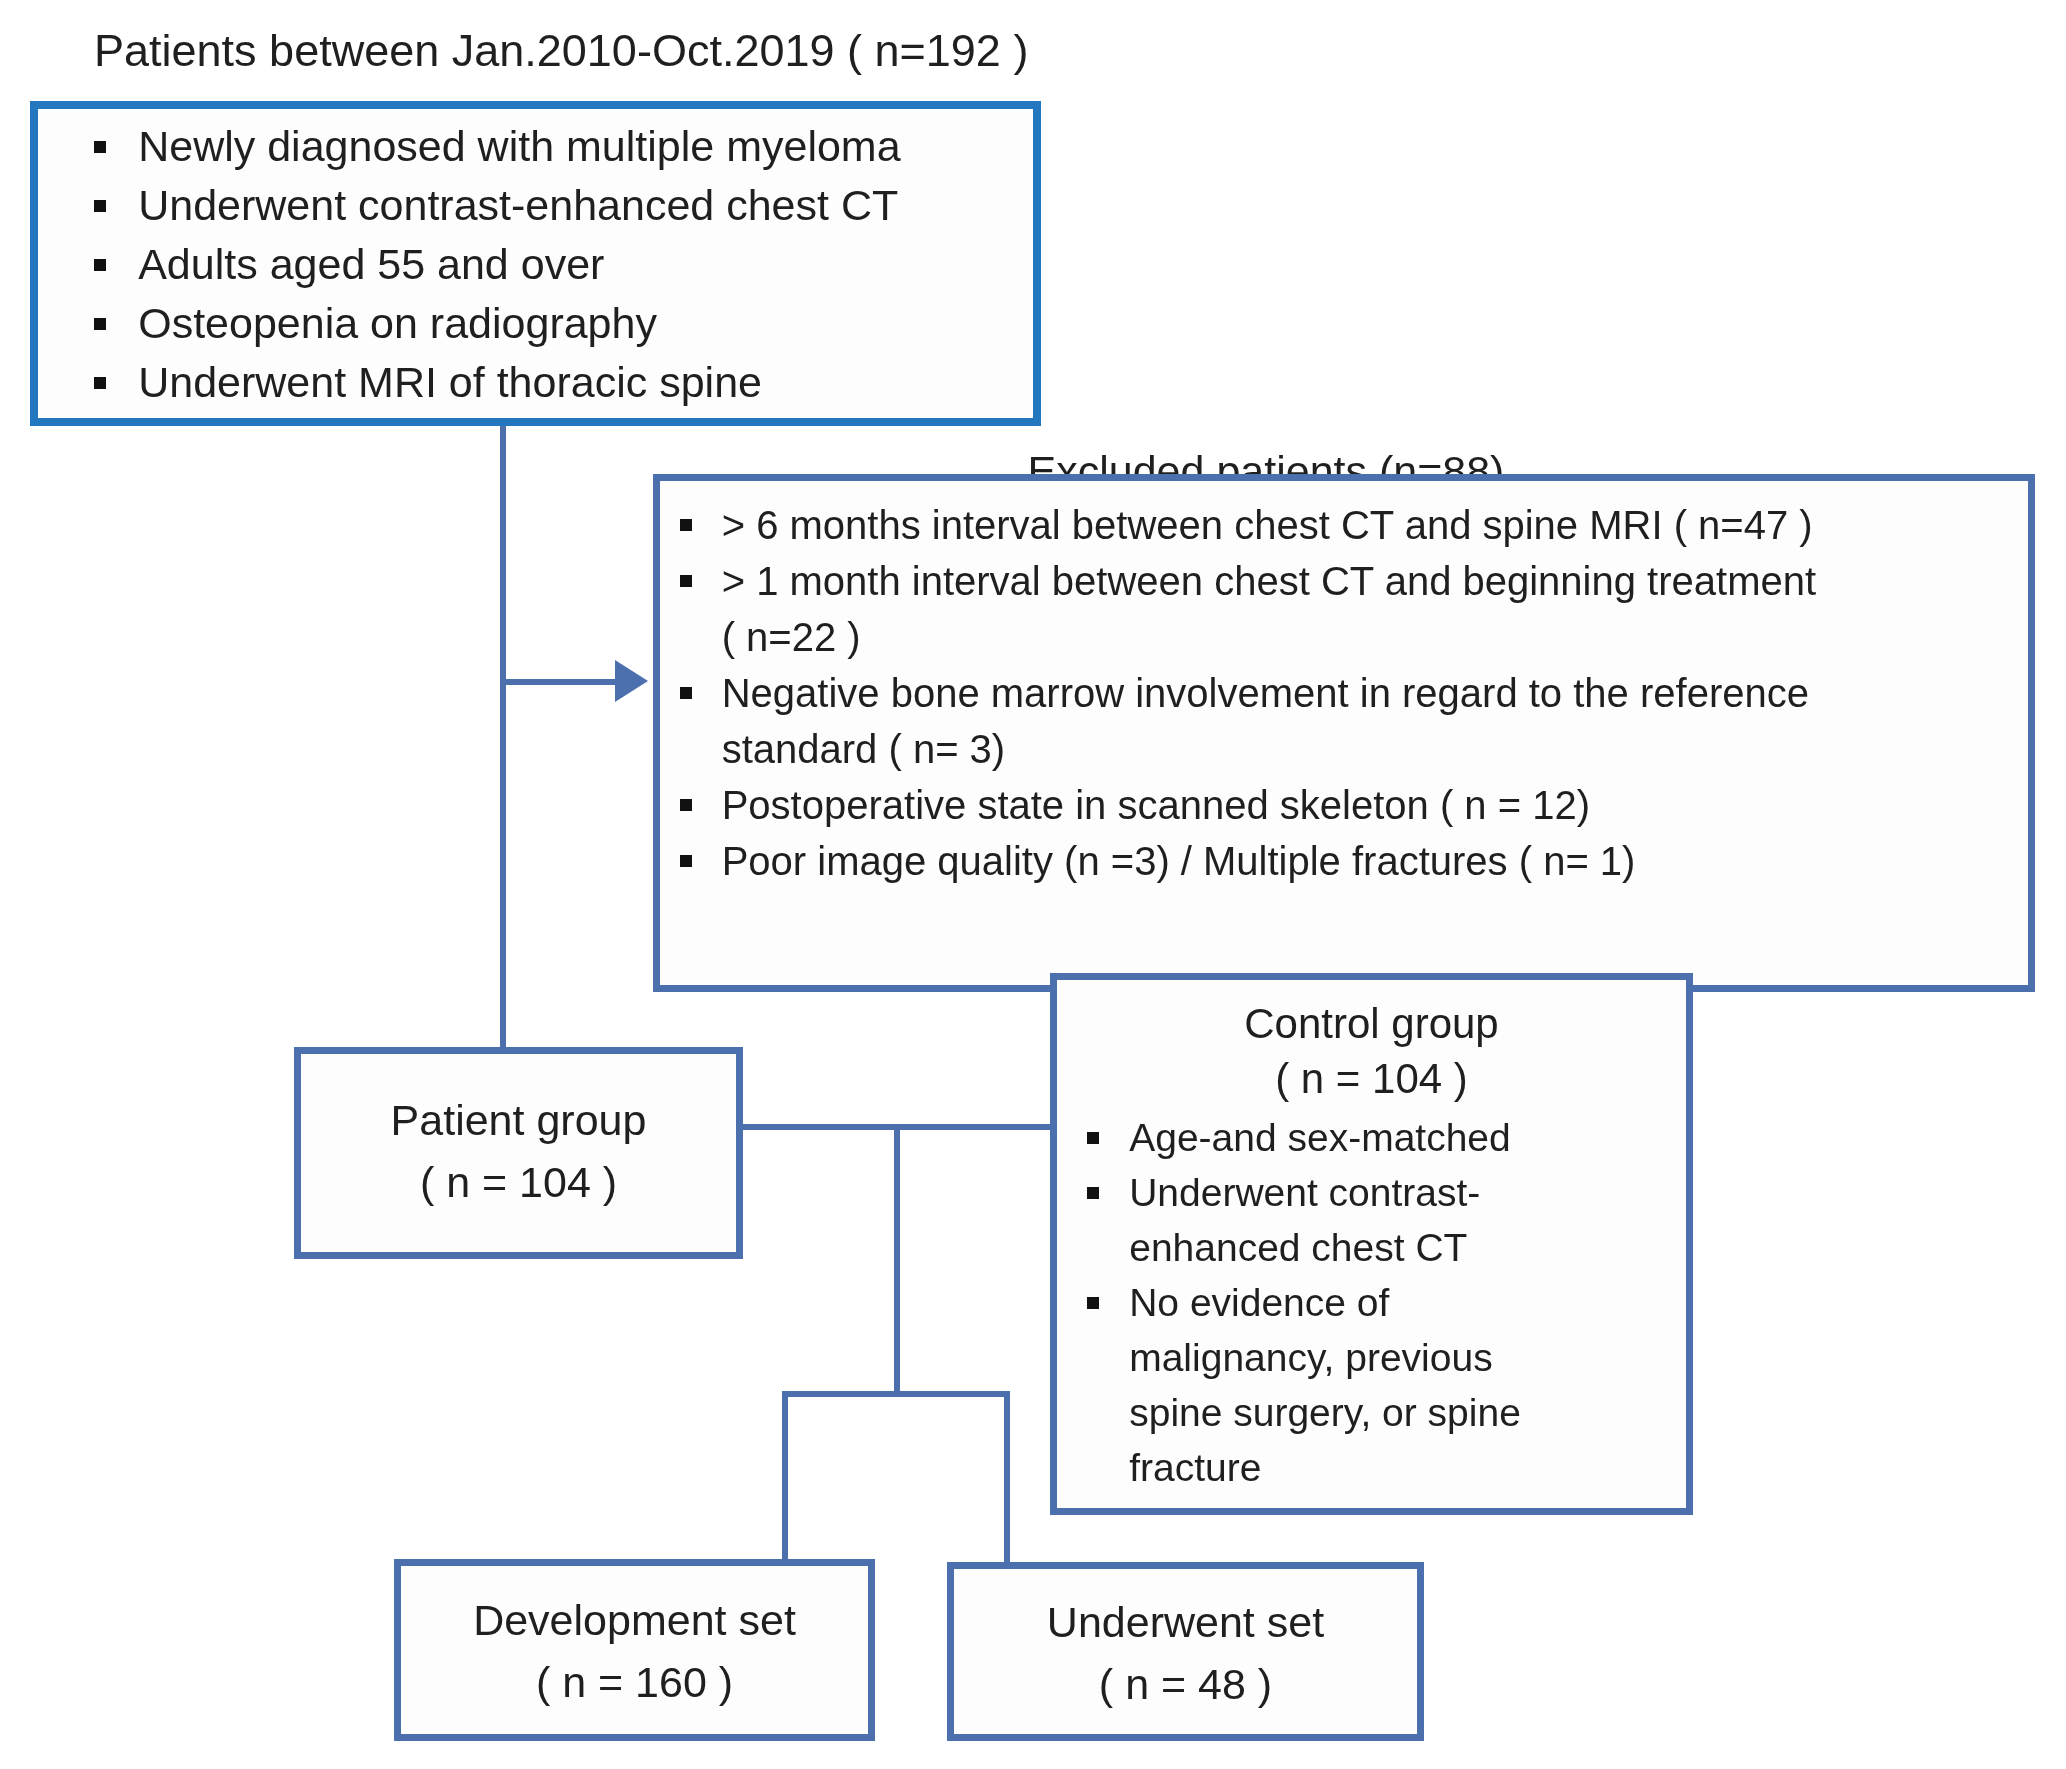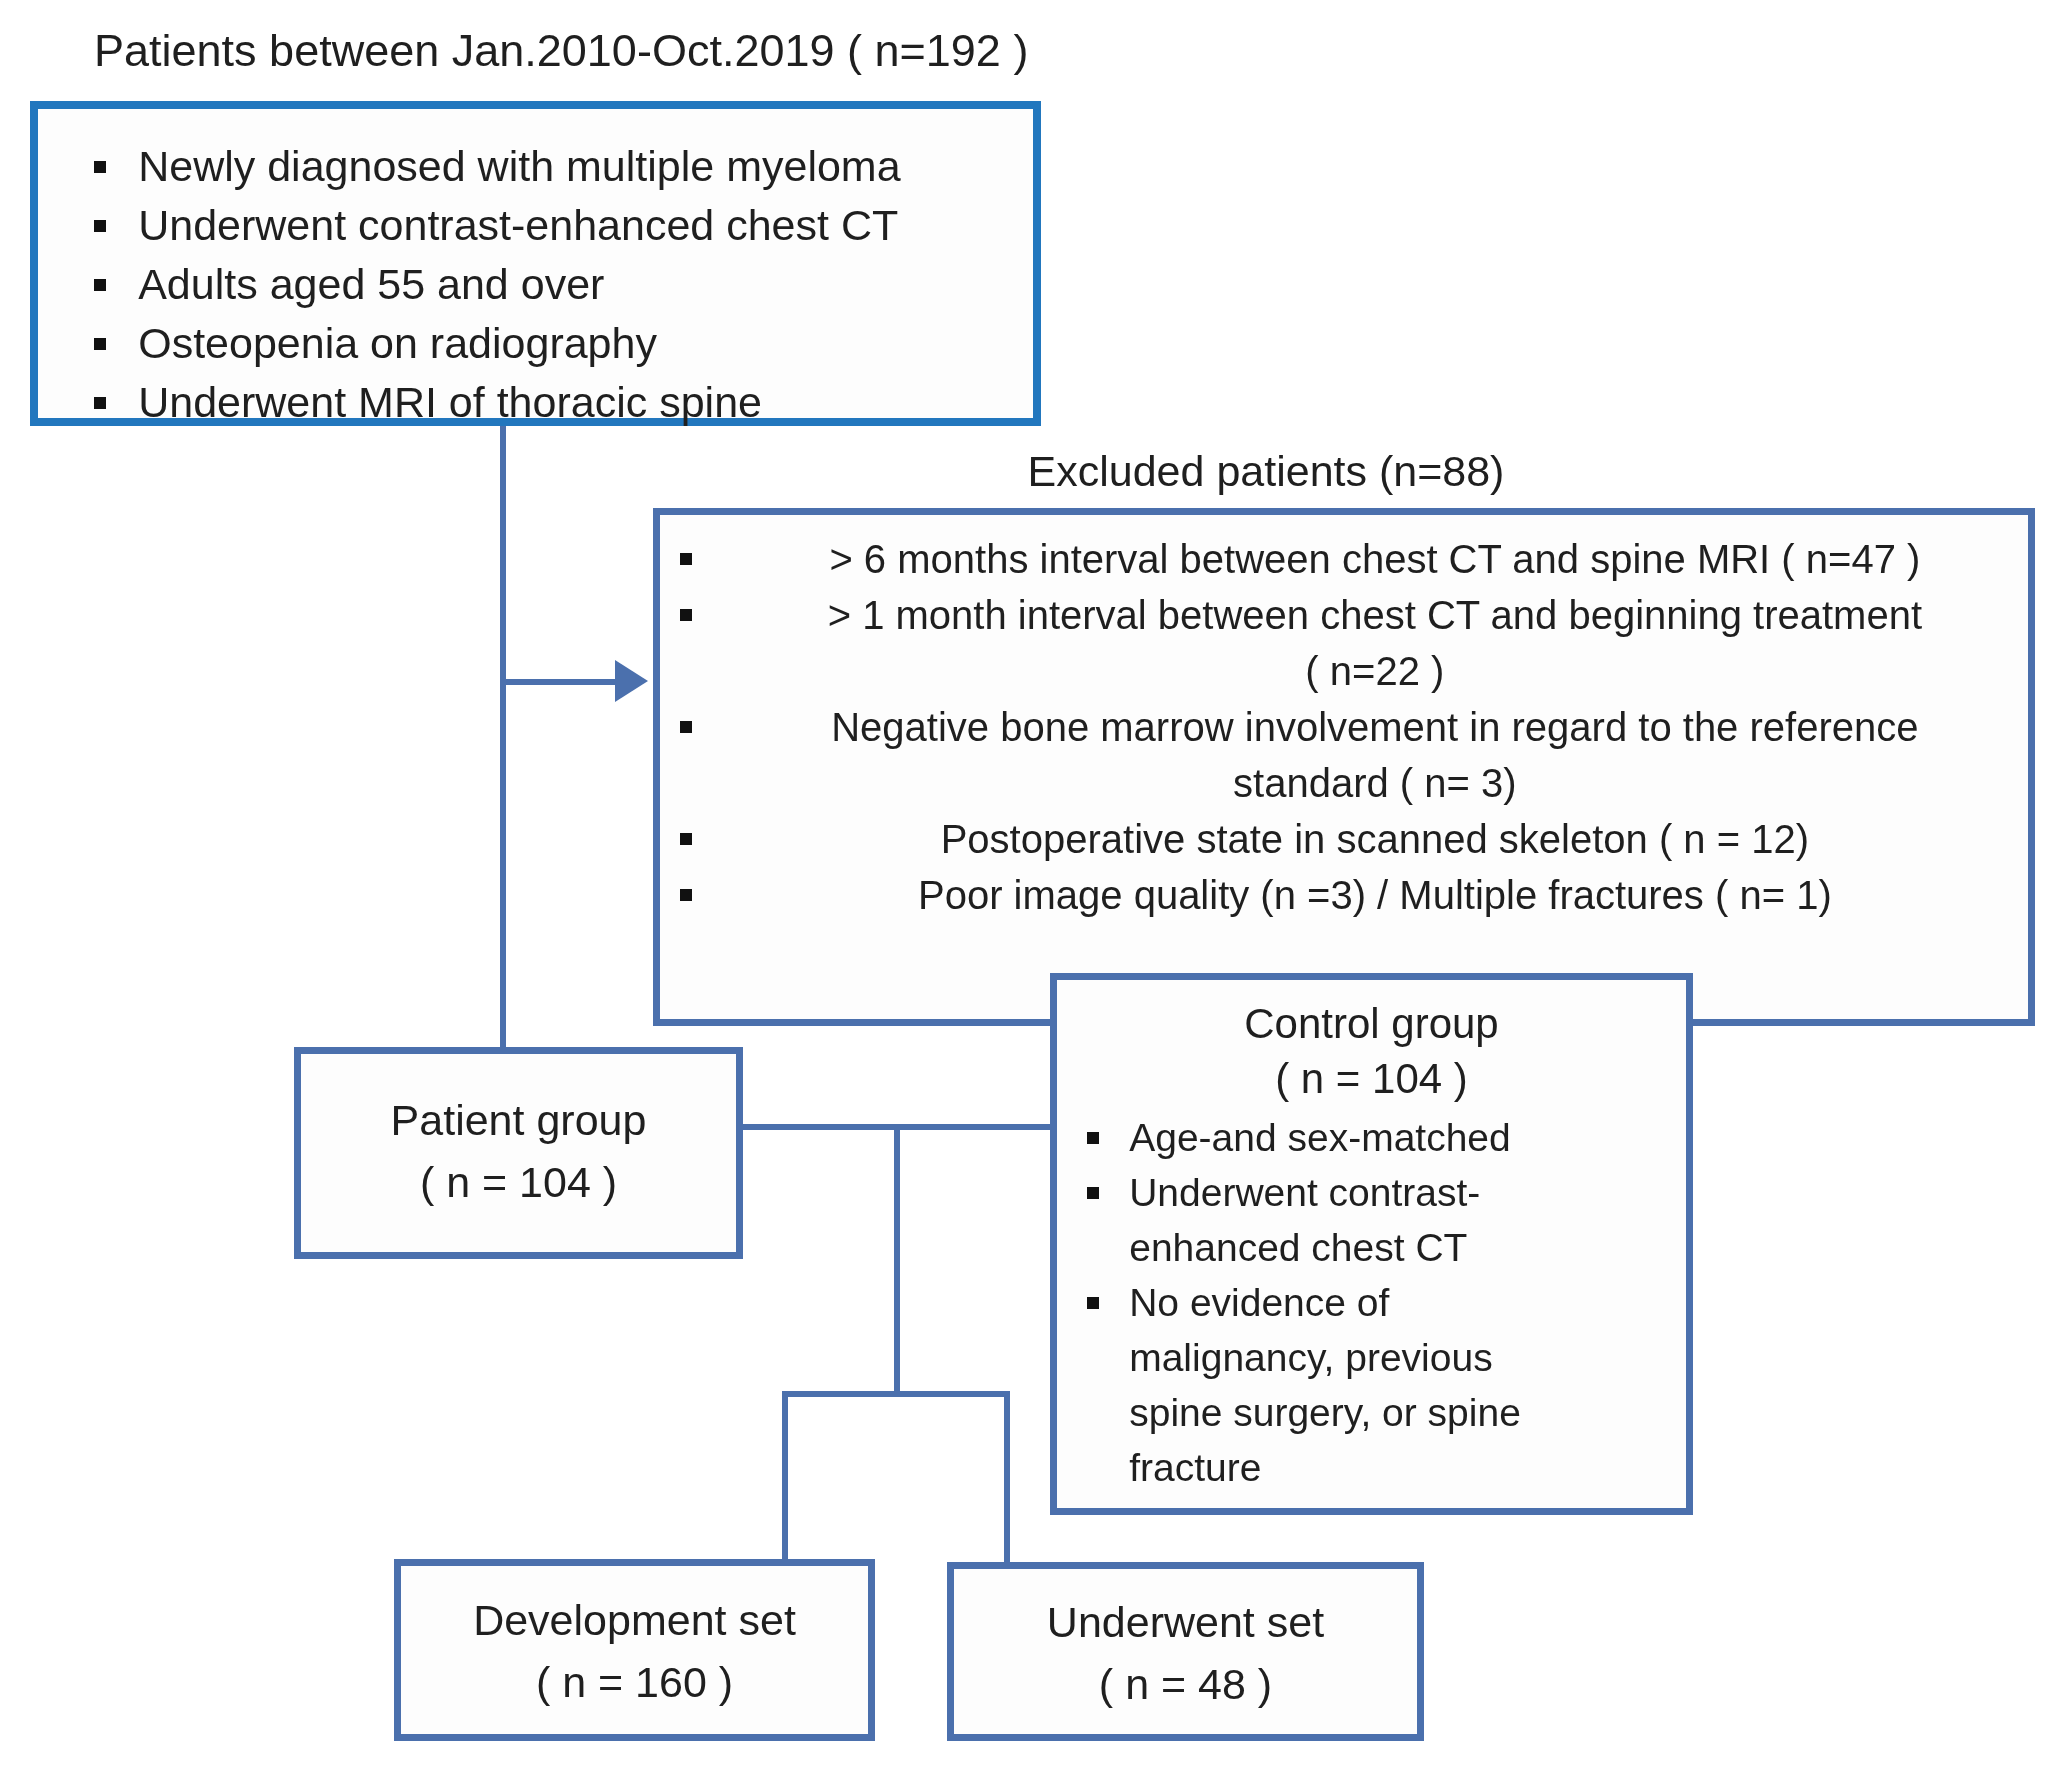--- a/index.html
+++ b/index.html
@@ -42,21 +42,21 @@
   #control-list .sq{margin-top:21.6px;margin-left:30px;margin-right:30px;}
   .two-line{font-size:43px;line-height:62px;}
   .ctl-title{font-size:42px;line-height:55px;}
 </style>
 </head>
 <body>
 
 <div class="abs title-text" style="left:94px;top:24.5px;">Patients between Jan.2010-Oct.2019 ( n=192 )</div>
 
 <div class="fc-box bright" style="left:30px;top:101px;width:1011px;height:325px;">
-  <div id="inclusion-list" class="bullet-list" style="margin-top:28px;">
+  <div id="inclusion-list" class="bullet-list" style="margin-top:8px;">
       <div class="b-row">
         <span class="sq"></span>
         <span class="b-text">
           <div>Newly diagnosed with multiple myeloma</div>
         </span>
       </div>
       <div class="b-row">
         <span class="sq"></span>
         <span class="b-text">
           <div>Underwent contrast-enhanced chest CT</div>
@@ -83,21 +83,21 @@
     </div>
 </div>
 
 <div class="line" style="left:500px;top:426px;width:5.8px;height:622px;"></div>
 
 <div class="line" style="left:503px;top:679px;width:117px;height:5.8px;"></div>
 <div class="arrowhead" style="left:615px;top:660px;"></div>
 
 <div class="abs label-text" style="left:1014px;top:447px;width:504px;">Excluded patients (n=88)</div>
 
-<div class="fc-box" style="left:653px;top:508px;width:1382px;height:518px;text-align:center;">
+<div class="fc-box" style="left:653px;top:474px;width:1382px;height:518px;">
   <div id="excluded-list" class="bullet-list" style="margin-top:16px;">
       <div class="b-row">
         <span class="sq"></span>
         <span class="b-text">
           <div>&gt; 6 months interval between chest CT and spine MRI ( n=47 )</div>
         </span>
       </div>
       <div class="b-row">
         <span class="sq"></span>
         <span class="b-text">

